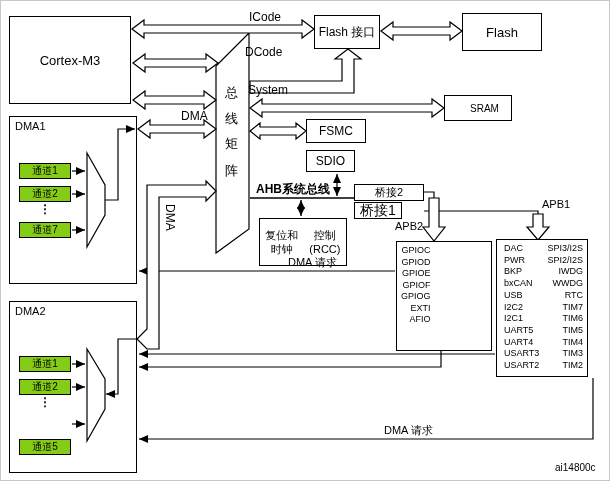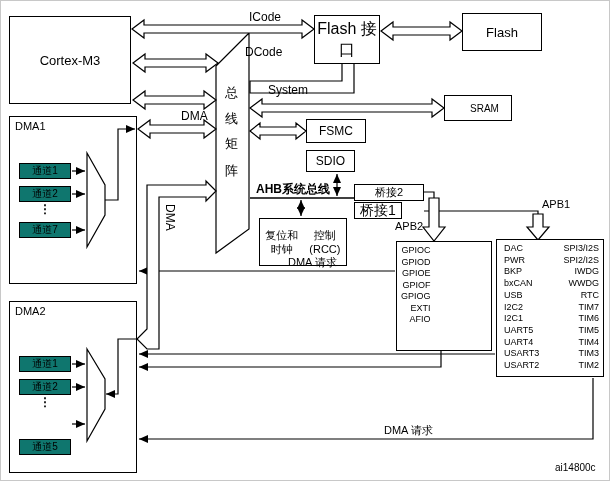--- a/index.html
+++ b/index.html
@@ -9,21 +9,21 @@
     font-family:"Liberation Sans", sans-serif; color:#000; overflow:hidden;
   }
   svg { position:absolute; left:0; top:0; }
   .box {
     position:absolute; border:1px solid #000; background:#fff;
     box-sizing:border-box; display:flex; align-items:center; justify-content:center;
     text-align:center;
   }
   .lbl { position:absolute; white-space:nowrap; }
   .chan {
-    position:absolute; border:1px solid #000; background:#0f766e; box-sizing:border-box;
+    position:absolute; border:1px solid #000; background:#84cc16; box-sizing:border-box;
     display:flex; align-items:center; justify-content:center; font-size:10px;
   }
   .dots { position:absolute; font-size:12px; font-weight:bold; text-align:center; }
   .dmabox { position:absolute; border:1px solid #000; background:#fff; box-sizing:border-box; }
   .dmatitle { position:absolute; font-size:11px; }
   .vtext {
     position:absolute; writing-mode:vertical-rl; text-orientation:upright;
     font-size:13px; letter-spacing:26px; line-height:1;
   }
   .periph {
@@ -72,21 +72,21 @@
     <polygon points="249,80 341,80 341,58 334,58 347,48 360,58 353,58 353,92 249,92" fill="#fff" stroke="#000" stroke-width="1.2"></polygon>
     <polygon points="215,190 205,180 205,184 146,184 146,328 136,338 146,348 158,348 158,196 205,196 205,200" fill="#fff" stroke="#000" stroke-width="1.2"></polygon>
     <polygon points="428,197 438,197 438,226 444,226 433,240 422,226 428,226" fill="#fff" stroke="#000" stroke-width="1.2"></polygon>
     <polygon points="532,213 542,213 542,226 548,226 537,239 526,226 532,226" fill="#fff" stroke="#000" stroke-width="1.2"></polygon>
   </svg>
 
   <div class="box" style="left:8px;top:15px;width:122px;height:88px;font-size:13px;">
     <span>Cortex-M3</span>
   </div>
 
-  <div class="box" style="left:313px;top:14px;width:66px;height:49px;font-size:16px;">
+  <div class="box" style="left:313px;top:14px;width:66px;height:34px;font-size:12px;">
     <span>Flash 接口</span>
   </div>
 
   <div class="box" style="left:461px;top:12px;width:80px;height:38px;font-size:13px;">
     <span>Flash</span>
   </div>
 
   <div class="box" style="left:443px;top:94px;width:68px;height:26px;font-size:10px;padding-left:13px;">
     <span>SRAM</span>
   </div>
@@ -143,21 +143,21 @@
       <div class="pi">GPIOC</div>
       <div class="pi">GPIOD</div>
       <div class="pi">GPIOE</div>
       <div class="pi">GPIOF</div>
       <div class="pi">GPIOG</div>
       <div class="pi">EXTI</div>
       <div class="pi">AFIO</div>
     </div>
   </div>
 
-  <div class="periph apb1p" style="left:495px;top:238px;width:108px;height:138px;padding-left:7px;">
+  <div class="periph apb1p" style="left:495px;top:238px;width:92px;height:138px;padding-left:7px;">
     <div class="pcol left">
       <div class="pi">DAC</div>
       <div class="pi">PWR</div>
       <div class="pi">BKP</div>
       <div class="pi">bxCAN</div>
       <div class="pi">USB</div>
       <div class="pi">I2C2</div>
       <div class="pi">I2C1</div>
       <div class="pi">UART5</div>
       <div class="pi">UART4</div>
@@ -176,21 +176,21 @@
       <div class="pi">TIM4</div>
       <div class="pi">TIM3</div>
       <div class="pi">TIM2</div>
     </div>
   </div>
 
   <div class="vtext" style="left:224px;top:74px;">总线矩阵</div>
 
   <div class="lbl" style="left:248px;top:9px;font-size:12px;">ICode</div>
   <div class="lbl" style="left:244px;top:44px;font-size:12px;">DCode</div>
-  <div class="lbl" style="left:247px;top:82px;font-size:12px;padding-left:20px;">System</div>
+  <div class="lbl" style="left:247px;top:82px;font-size:12px;">System</div>
   <div class="lbl" style="left:180px;top:108px;font-size:12px;">DMA</div>
   <div class="lbl rot90" style="left:176px;top:203px;font-size:12px;">DMA</div>
   <div class="lbl" style="left:255px;top:180px;font-size:12px;font-weight:bold;">AHB系统总线</div>
   <div class="lbl" style="left:394px;top:219px;font-size:11px;">APB2</div>
   <div class="lbl" style="left:541px;top:197px;font-size:11px;">APB1</div>
   <div class="lbl" style="left:287px;top:254px;font-size:11px;">DMA 请求</div>
   <div class="lbl" style="left:383px;top:422px;font-size:11px;">DMA 请求</div>
   <div class="lbl" style="left:554px;top:461px;font-size:10px;">ai14800c</div>
 
   <svg width="610" height="481">

